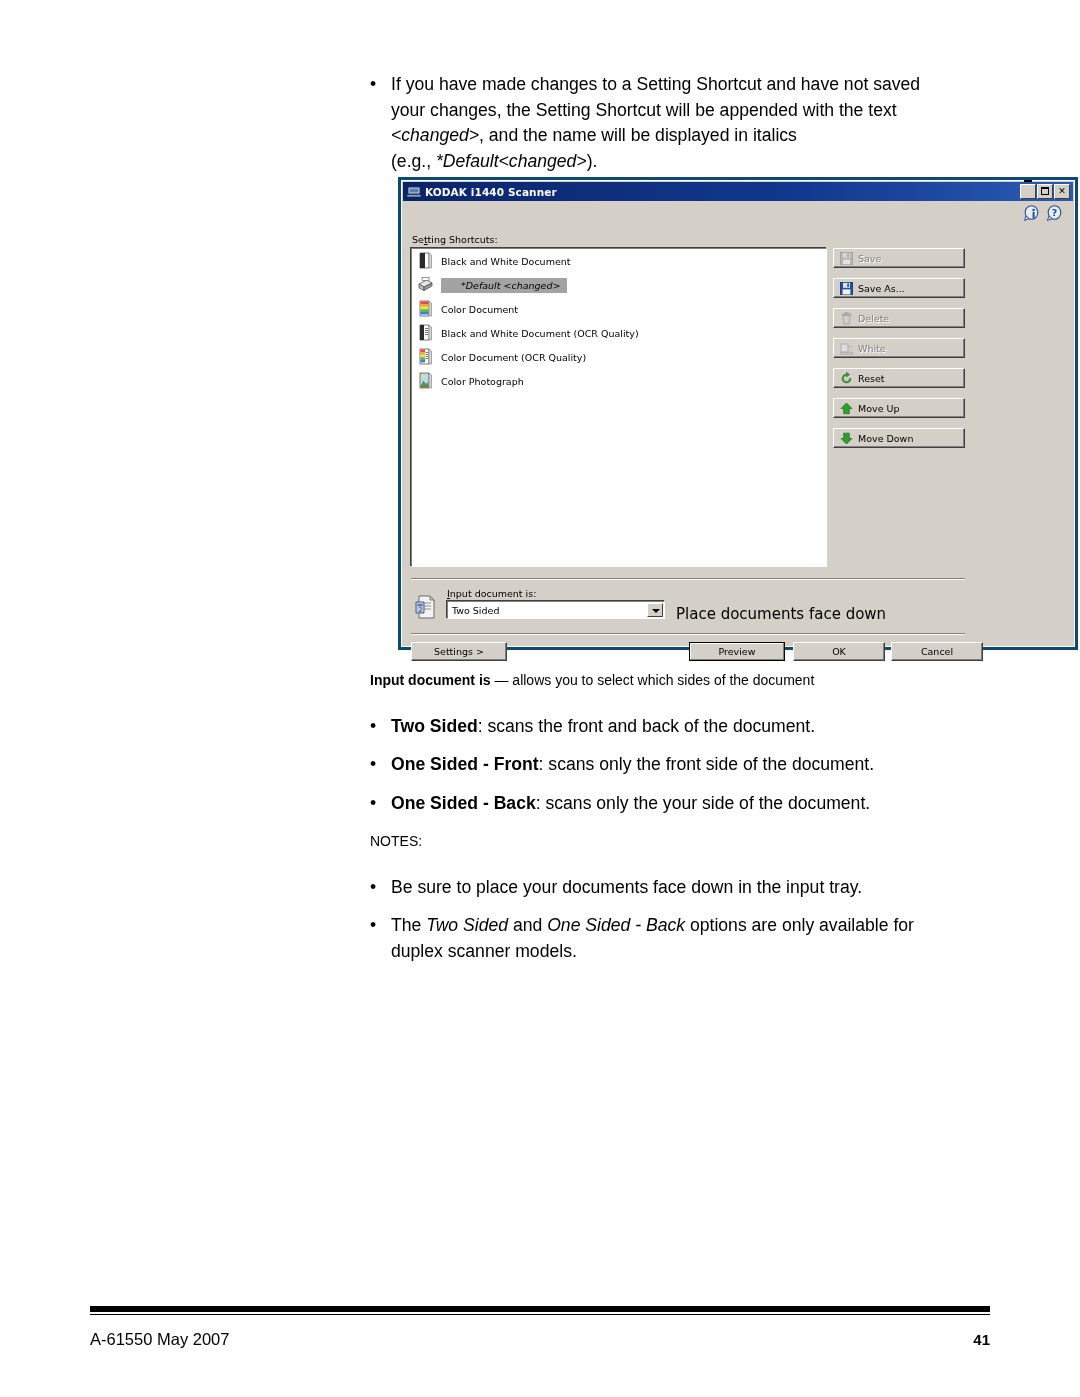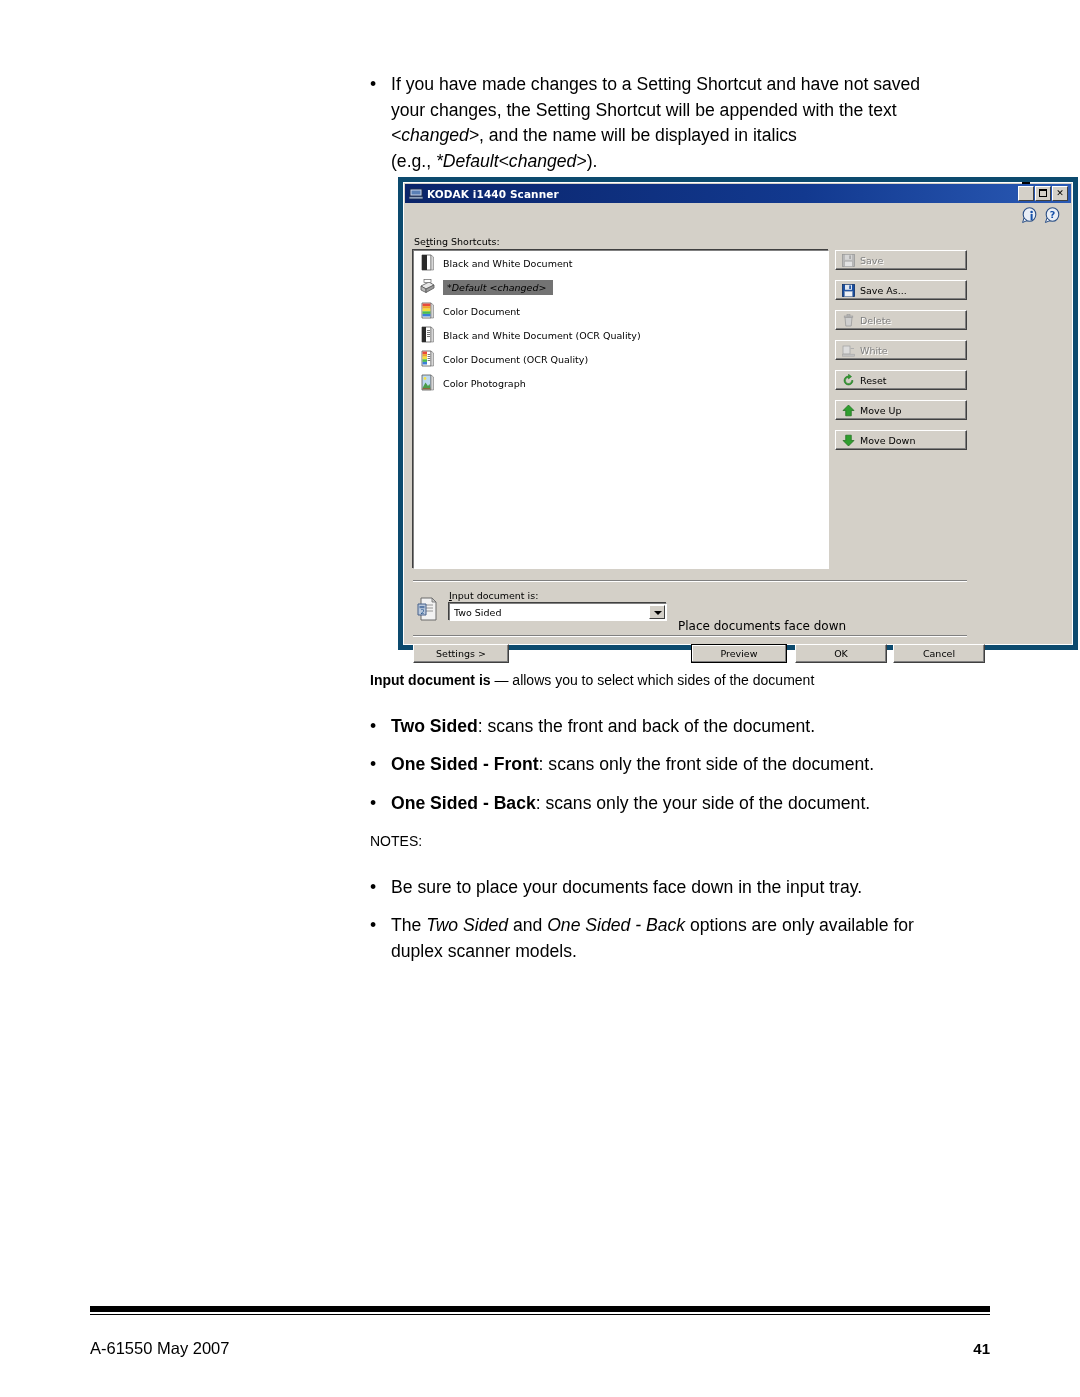--- a/index.html
+++ b/index.html
@@ -59,21 +59,21 @@
   .spacer-md { height: 20px; }
 
   
   .dialog {
     position: absolute;
     left: 398px;
     top: 177px;
     width: 680px;
     height: 473px;
     background: #d4d0c8;
-    border: 5px solid #0c4a6e;
+    border: 3px solid #0c4a6e;
     box-shadow: 0 0 0 1px #ffffff inset;
     font-family: "DejaVu Sans", sans-serif;
     font-size: 9.5px;
     color: #000000;
     box-sizing: border-box;
   }
 
   .titlebar {
     position: absolute;
     left: 2px; top: 2px; right: 2px;
@@ -160,23 +160,23 @@
   }
   .lrow {
     display: flex;
     align-items: center;
     height: 24px;
     padding-left: 5px;
   }
   .lrow .ic { flex: 0 0 16px; width:16px; height:18px; margin-right: 8px; position: relative;}
   .lrow .tx { font-size: 9.5px; white-space: nowrap;}
   .lrow.sel .tx {
-    background: #737373;
+    background: #a3a3a3;
     font-style: italic;
-    padding: 2px 7px 2px 4px;
+    padding: 2px 7px 2px 20px;
   }
 
   
   .sidebtns {
     position: absolute;
     left: 430px;
     top: 47px;
     width: 132px;
   }
   .sbtn {
@@ -253,22 +253,22 @@
   .combo .carrow::after {
     content: "";
     position: absolute;
     left: 4px; top: 5px;
     border-left: 4px solid transparent;
     border-right: 4px solid transparent;
     border-top: 4px solid #000;
   }
   .facedown {
     position: absolute;
-    left: 265px; top: 30px;
-    font-size: 12px;
+    left: 265px; top: 18px;
+    font-size: 15px;
   }
 
   .sep2 {
     position: absolute;
     left: 8px;
     top: 432px;
     width: 554px;
     height: 0;
     border-top: 1px solid #808080;
     border-bottom: 1px solid #ffffff;
@@ -313,21 +313,20 @@
 
   .footer {
     position: absolute;
     left: 90px;
     top: 1330px;
     width: 900px;
     display: flex;
     justify-content: space-between;
     align-items: baseline;
     font-size: 16.5px;
-    margin-top: 9px;
   }
   .footer .fl { font-weight: normal; }
   .footer .fr { font-weight: bold; font-size: 15px;}
 </style>
 </head>
 <body>
 
 <div class="page">
 
   <div class="content">

